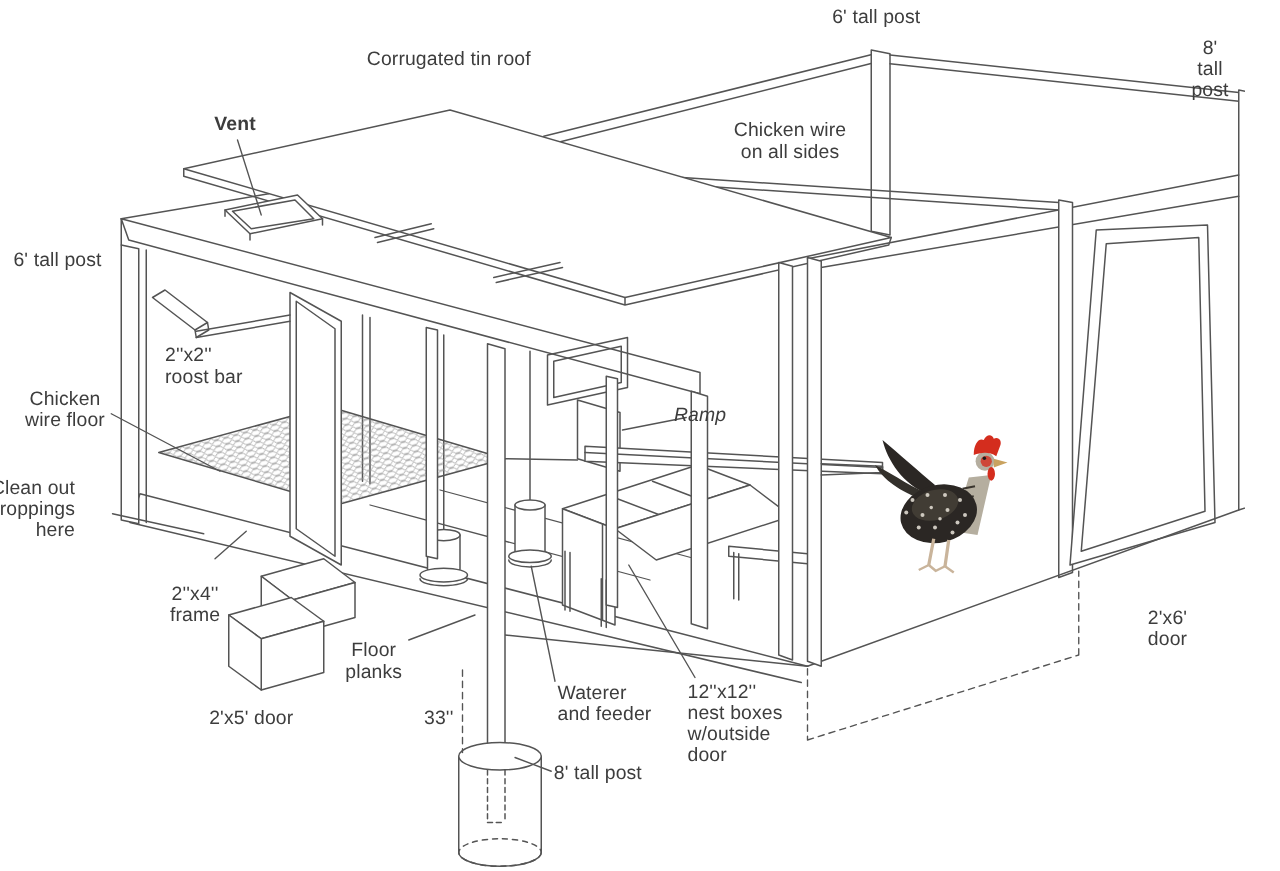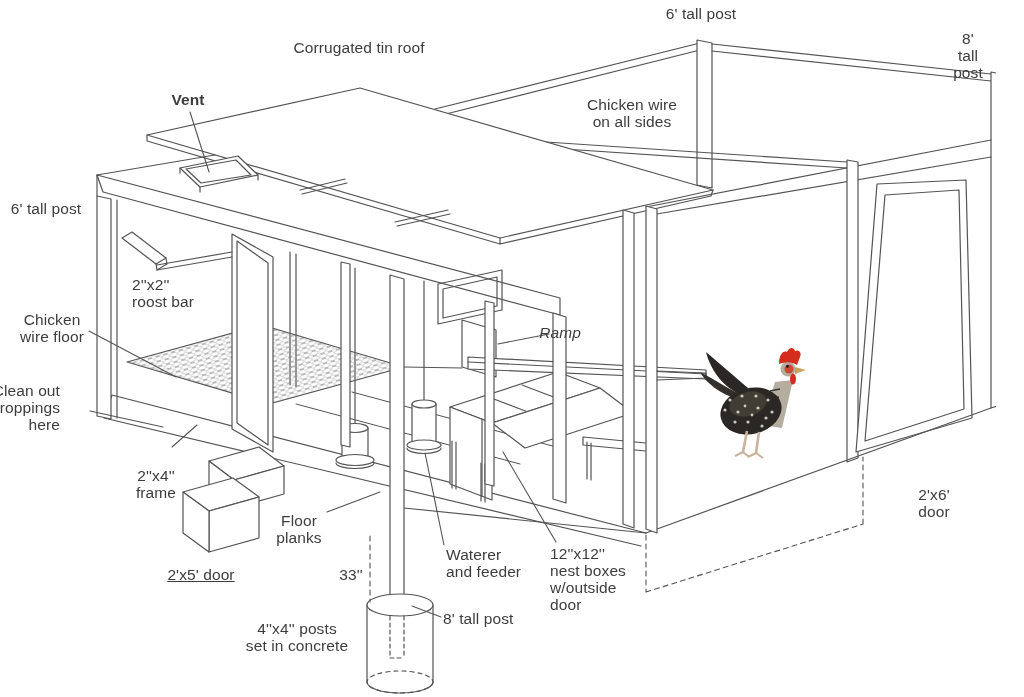--- a/index.html
+++ b/index.html
@@ -217,25 +217,23 @@
   <div class="lbl c" style="left:52px;top:311px;">Chicken
 wire floor</div>
   <div class="lbl r" style="right:936px;top:382px;">Clean out
 droppings
 here</div>
   <div class="lbl c" style="left:156px;top:447px;margin-top:20px;">2''x4''
 frame</div>
   <div class="lbl c" style="left:560px;top:324px;font-style:italic;">Ramp</div>
   <div class="lbl c" style="left:299px;top:512px;text-align:center;">Floor
 planks</div>
-  <div class="lbl c" style="left:201px;top:566px;text-decoration:underline;">2'x5' door</div>
+  <div class="lbl c" style="left:201px;top:566px;">2'x5' door</div>
   <div class="lbl c" style="left:351px;top:566px;">33''</div>
   <div class="lbl l" style="left:446px;top:546px;">Waterer
 and feeder</div>
   <div class="lbl l" style="left:550px;top:545px;">12''x12''
 nest boxes
 w/outside
 door</div>
   <div class="lbl l" style="left:443px;top:610px;">8' tall post</div>
-  <div class="lbl c" style="left:297px;top:620px;">4''x4'' posts
-set in concrete</div>
   <div class="lbl c" style="left:934px;top:486px;">2'x6' door</div>
 </div>
 
 </body></html>

